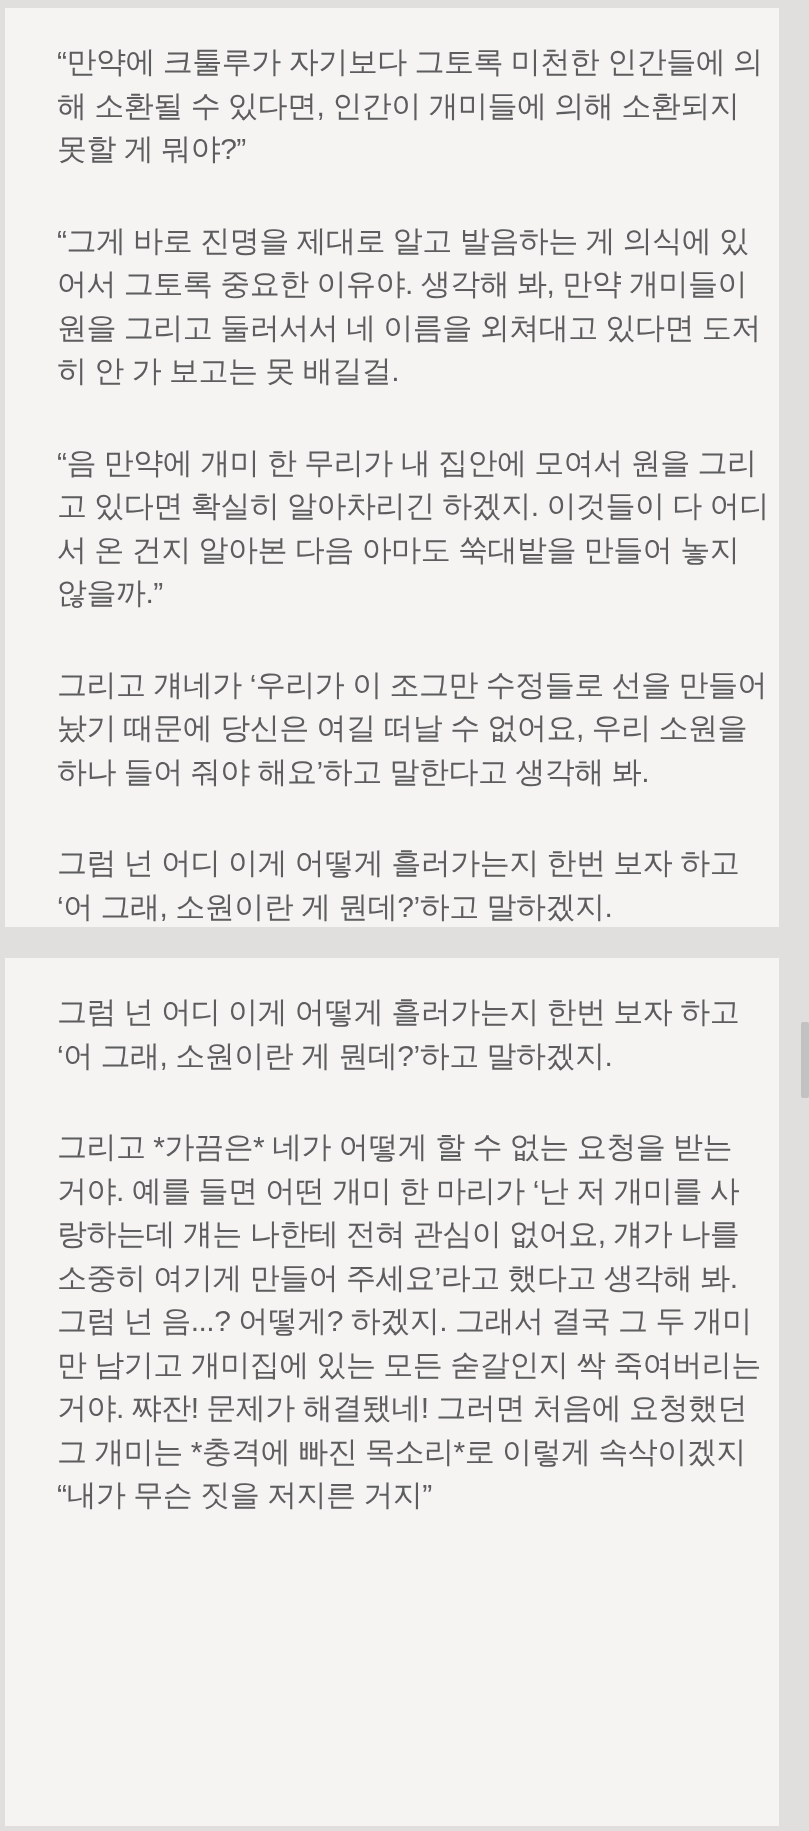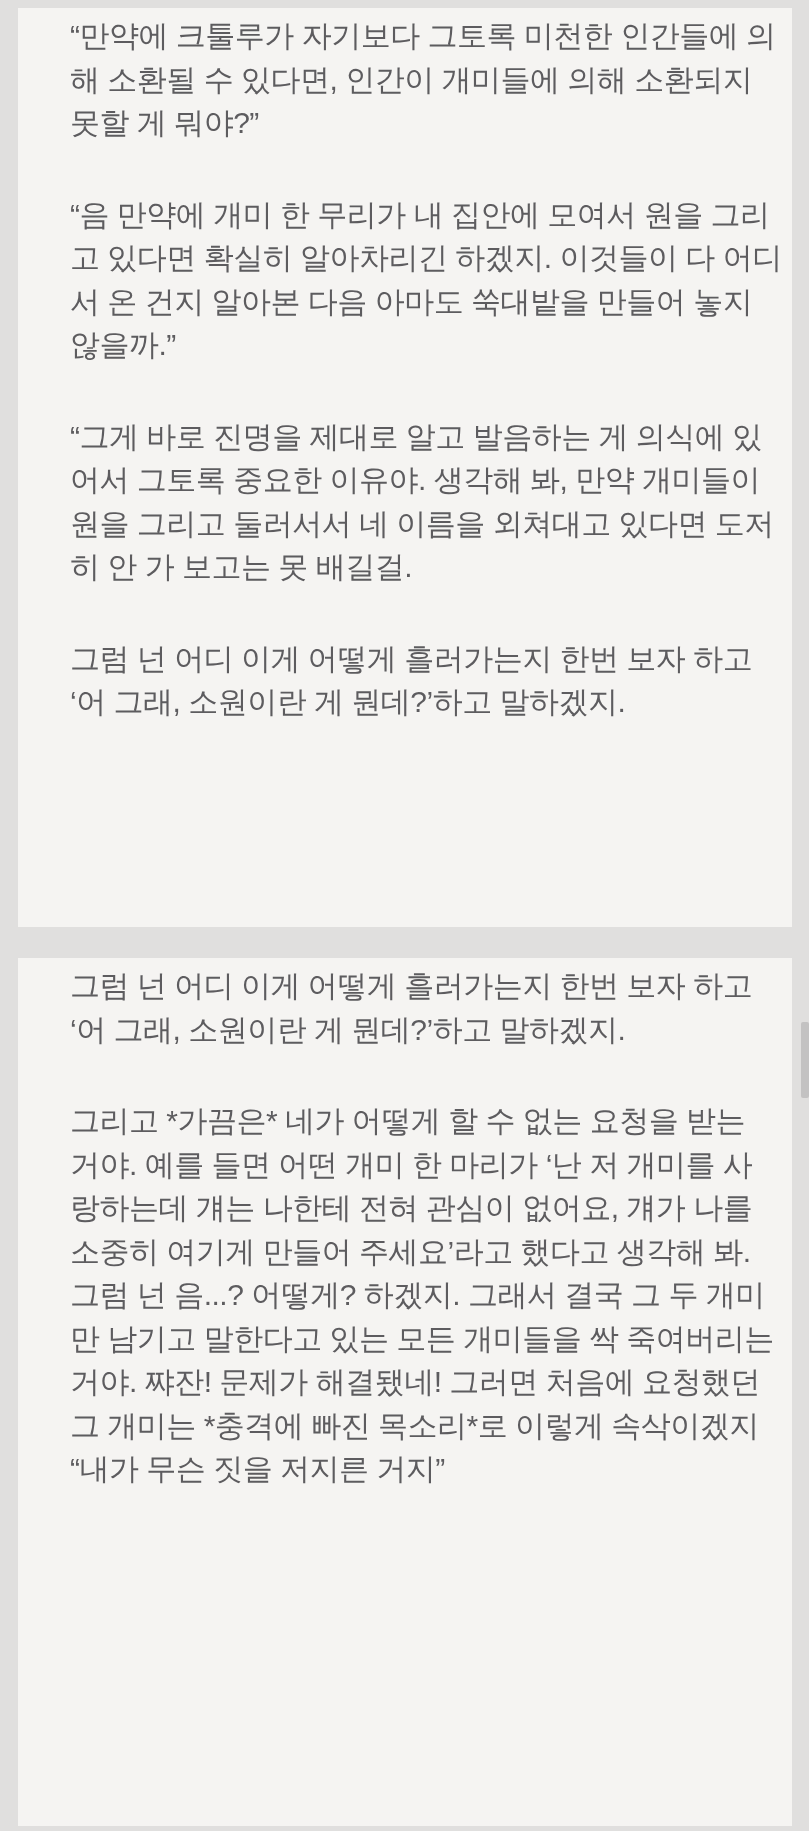--- a/index.html
+++ b/index.html
@@ -13,25 +13,25 @@
     overflow: hidden;
     background: #e0dfde;
     font-family: "Liberation Sans", sans-serif;
   }
   .stage {
     position: absolute;
     inset: 0;
   }
   .card {
     position: absolute;
-    left: 18px;
+    left: 5px;
     width: 774px;
     box-sizing: border-box;
     background: #f5f4f2;
-    padding: 6px 30px 0 52px;
+    padding: 32px 30px 0 52px;
     overflow: hidden;
   }
   #card-1 { top: 8px;   height: 919px; }
   #card-2 { top: 958px; height: 868px; }
   .paragraph {
     font-size: 30px;
     line-height: 43.5px;
     letter-spacing: -0.5px;
     color: #5d5c5f;
     white-space: pre;
@@ -49,41 +49,44 @@
 </style>
 </head>
 <body style="background: rgb(224, 223, 222);">
 
 <div class="stage">
 
   <section id="card-1" class="card" style="background: rgb(245, 244, 242); color: rgb(93, 92, 95);">
       <div class="paragraph">“만약에 크툴루가 자기보다 그토록 미천한 인간들에 의
 해 소환될 수 있다면, 인간이 개미들에 의해 소환되지
 못할 게 뭐야?”</div>
+      <div class="paragraph">“그게 바로 진명을 제대로 알고 발음하는 게 의식에 있
+어서 그토록 중요한 이유야. 생각해 봐, 만약 개미들이
+원을 그리고 둘러서서 네 이름을 외쳐대고 있다면 도저
+히 안 가 보고는 못 배길걸.</div>
       <div class="paragraph">“음 만약에 개미 한 무리가 내 집안에 모여서 원을 그리
 고 있다면 확실히 알아차리긴 하겠지. 이것들이 다 어디
 서 온 건지 알아본 다음 아마도 쑥대밭을 만들어 놓지
 않을까.”</div>
-      <div class="paragraph">“그게 바로 진명을 제대로 알고 발음하는 게 의식에 있
-어서 그토록 중요한 이유야. 생각해 봐, 만약 개미들이
-원을 그리고 둘러서서 네 이름을 외쳐대고 있다면 도저
-히 안 가 보고는 못 배길걸.</div>
+      <div class="paragraph">그리고 걔네가 ‘우리가 이 조그만 수정들로 선을 만들어
+놨기 때문에 당신은 여길 떠날 수 없어요, 우리 소원을
+하나 들어 줘야 해요’하고 말한다고 생각해 봐.</div>
       <div class="paragraph">그럼 넌 어디 이게 어떻게 흘러가는지 한번 보자 하고
 ‘어 그래, 소원이란 게 뭔데?’하고 말하겠지.</div>
     </section>
 
   <section id="card-2" class="card" style="background: rgb(245, 244, 242); color: rgb(93, 92, 95);">
       <div class="paragraph">그럼 넌 어디 이게 어떻게 흘러가는지 한번 보자 하고
 ‘어 그래, 소원이란 게 뭔데?’하고 말하겠지.</div>
       <div class="paragraph">그리고 *가끔은* 네가 어떻게 할 수 없는 요청을 받는
 거야. 예를 들면 어떤 개미 한 마리가 ‘난 저 개미를 사
 랑하는데 걔는 나한테 전혀 관심이 없어요, 걔가 나를
 소중히 여기게 만들어 주세요’라고 했다고 생각해 봐.
 그럼 넌 음...? 어떻게? 하겠지. 그래서 결국 그 두 개미
-만 남기고 말한다고 있는 모든 개미들을 싹 죽여버리는
+만 남기고 개미집에 있는 모든 숟갈인지 싹 죽여버리는
 거야. 쨔잔! 문제가 해결됐네! 그러면 처음에 요청했던
 그 개미는 *충격에 빠진 목소리*로 이렇게 속삭이겠지
 “내가 무슨 짓을 저지른 거지”</div>
     </section>
 
   <div class="scrollbar-thumb" style="background: rgb(195, 194, 194);"></div>
 
 </div>
 
 </body></html>

